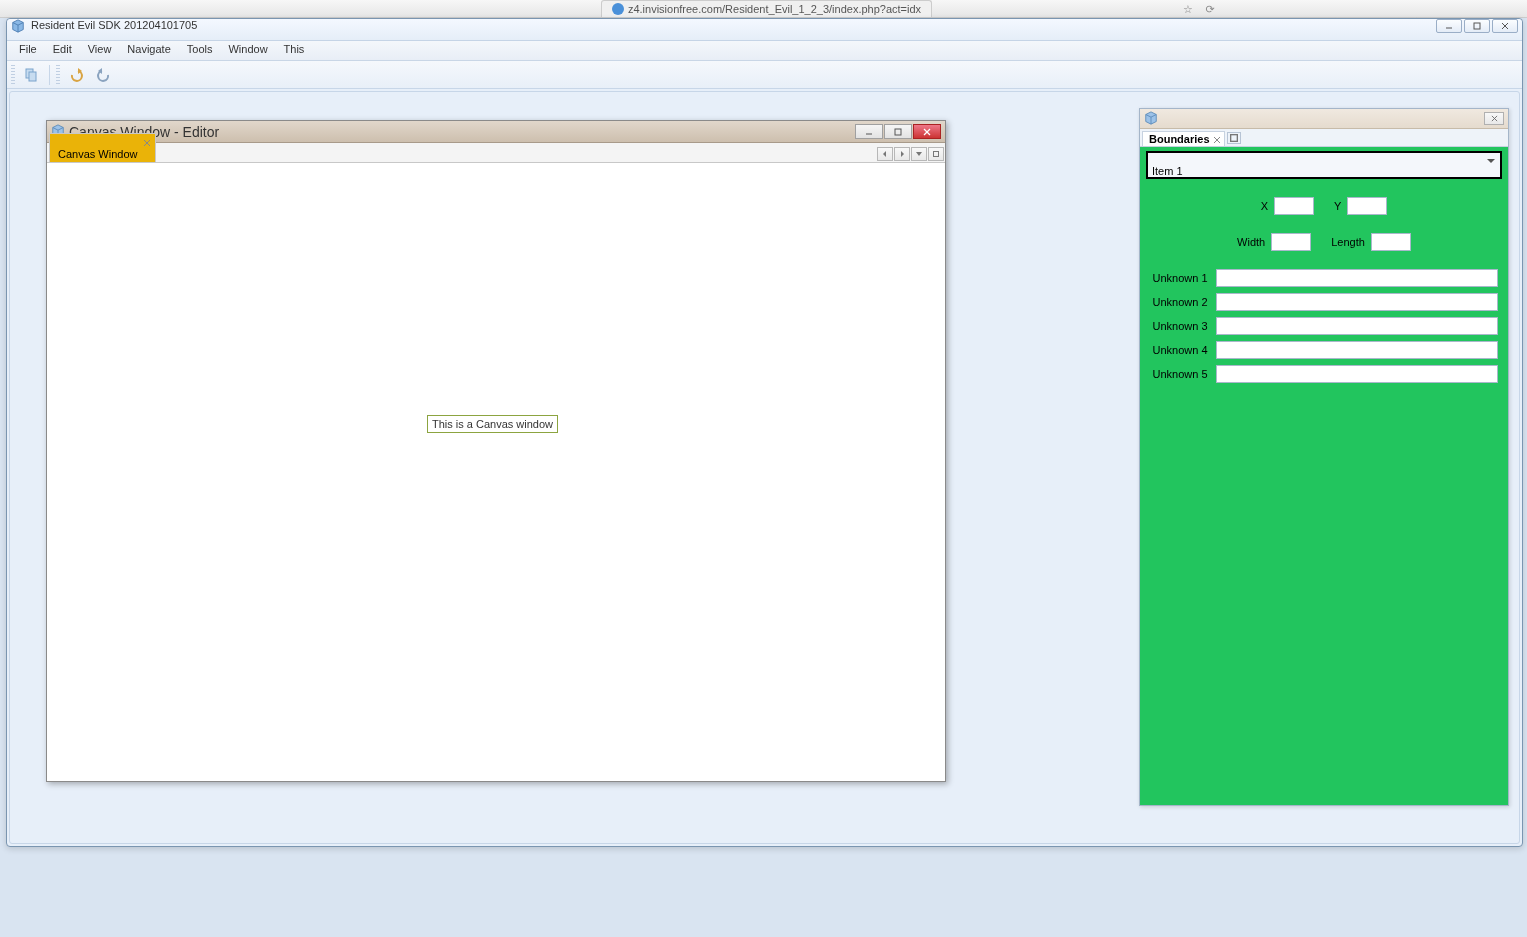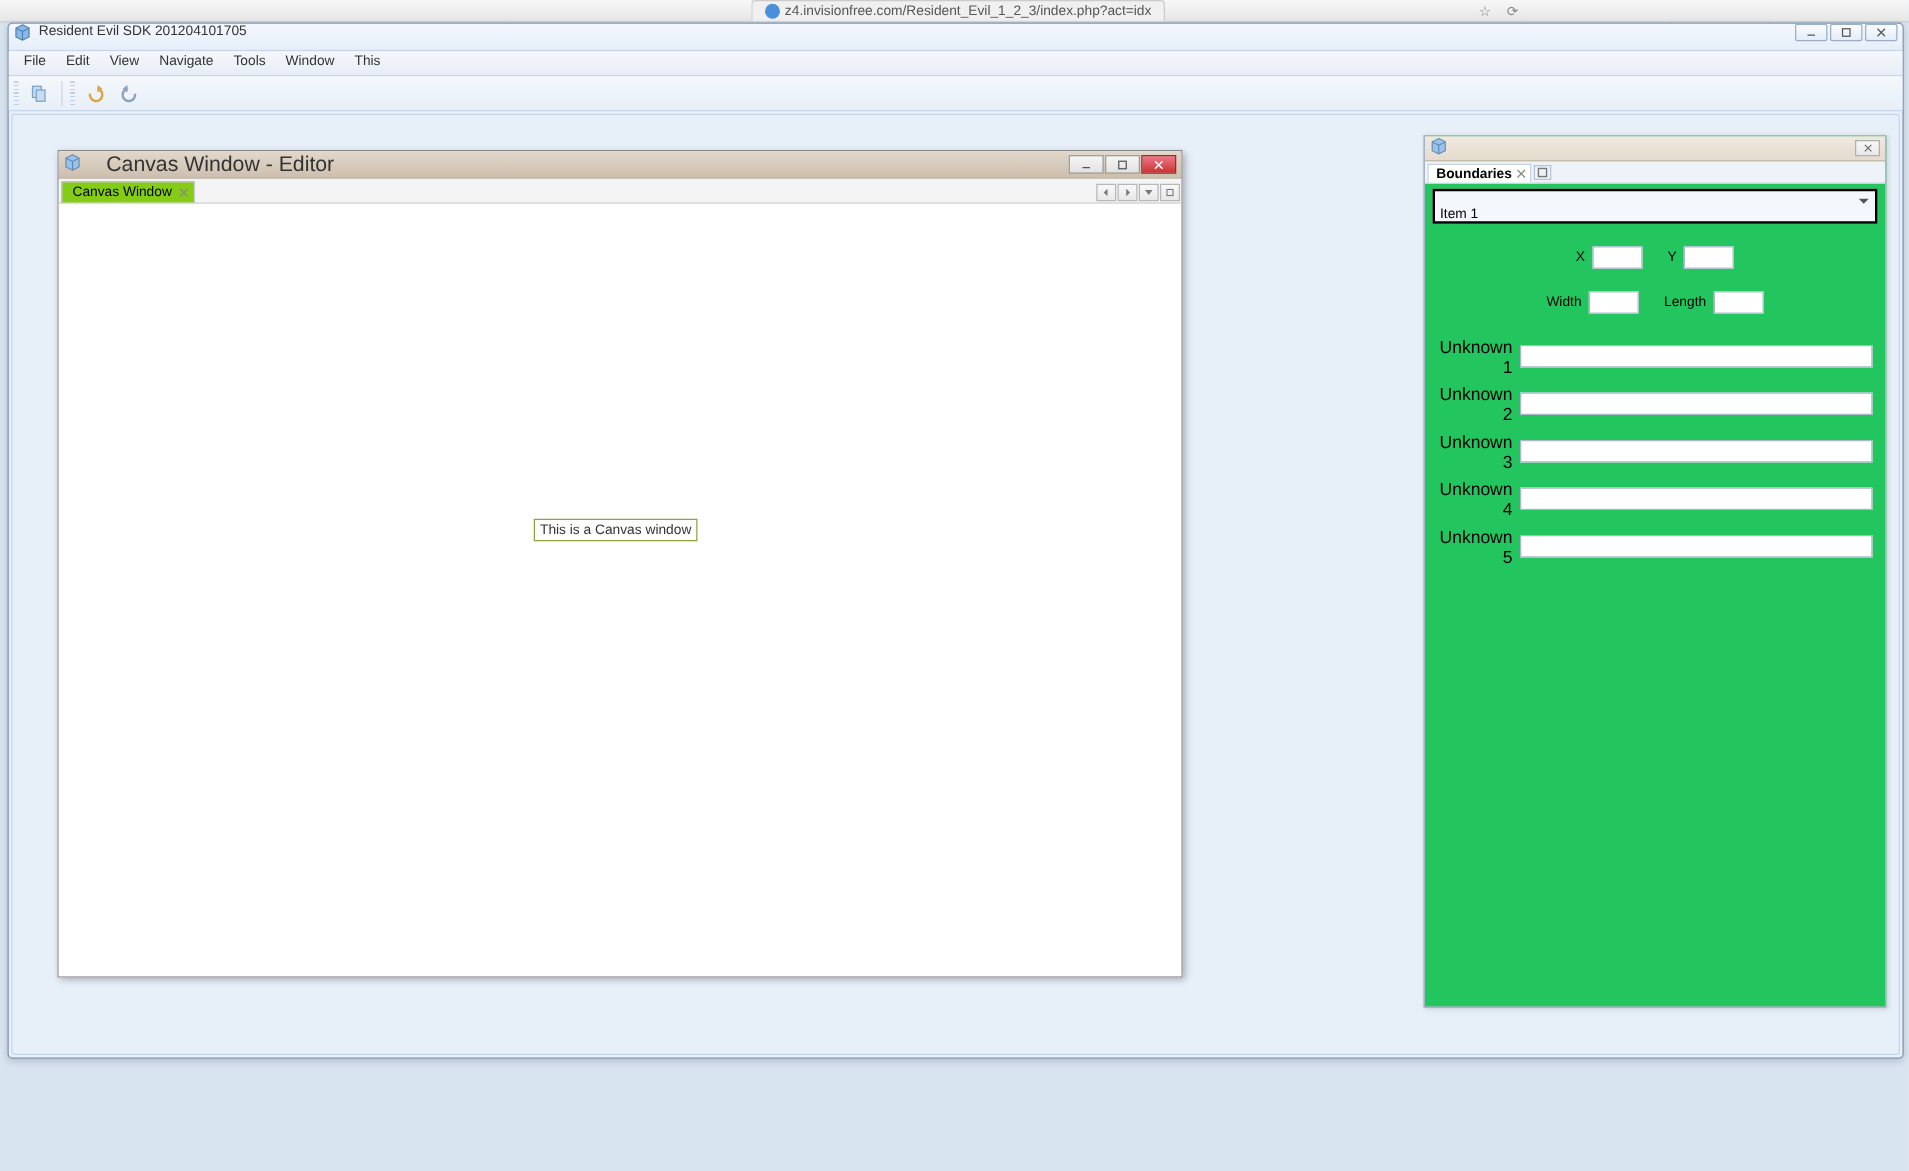--- a/index.html
+++ b/index.html
@@ -29,29 +29,29 @@
   .toolbar { height: 28px; background: linear-gradient(#f5f8fc,#e8eff8); border-bottom: 1px solid #c7d6e8; display: flex; align-items: center; padding: 2px 4px; gap:4px;}
   .tb-sep { width:1px; height:20px; background:#c7d6e8; margin:0 2px;}
   .tb-btn { width:24px; height:22px; display:flex; align-items:center; justify-content:center; border:1px solid transparent; border-radius:2px; cursor:pointer;}
   .tb-grip { width:4px; height:20px; background: repeating-linear-gradient(#c0cfe2,#c0cfe2 1px,transparent 1px,transparent 3px);}
 
   .workspace { position: absolute; top: 72px; left: 2px; right: 2px; bottom: 2px; background: #e7eff9; border: 1px solid #c7d6e8; border-radius: 3px; }
 
   
   .inner-window { position: absolute; left: 36px; top: 28px; width: 900px; height: 662px; border: 1px solid #8a8a8a; background: #fff; box-shadow: 2px 2px 6px rgba(0,0,0,0.3); }
   .inner-titlebar { height: 22px; background: linear-gradient(#e1d7cb,#cdbfae); border-bottom: 1px solid #a89a8a; display: flex; align-items: center; padding: 0 4px; }
-  .inner-title { font-size: 17px; color: #333; margin-left:20px; }
+  .inner-title { font-size: 14px; color: #333; margin-left:4px; }
   .inner-wincontrols { margin-left:auto; display:flex; gap:1px;}
   .iwc-btn { width:28px; height:15px; border:1px solid #a0a0a0; background: linear-gradient(#f6f6f6,#e2e2e2); display:flex; align-items:center; justify-content:center; cursor:pointer;}
   .iwc-btn.close { background: linear-gradient(#e78,#c33); border-color:#a22;}
   .iwc-btn svg { width:8px; height:8px;}
   .iwc-btn.close svg { stroke:#fff; }
 
   .inner-tabs { height: 20px; border-bottom: 1px solid #c8c8c8; display: flex; align-items: flex-end; background:#f4f4f4;}
-  .inner-tab { padding: 2px 18px 2px 8px; background:#84cc16; border:1px solid #c8c8c8; border-bottom:none; font-size:11px; position:relative; cursor:pointer; margin-left:2px;}
+  .inner-tab { padding: 14px 18px 2px 8px; background:#eab308; border:1px solid #c8c8c8; border-bottom:none; font-size:11px; position:relative; cursor:pointer; margin-left:2px;}
   .inner-tab .x { position:absolute; right:4px; top:3px; width:8px; height:8px; cursor:pointer;}
   .inner-tab-controls { margin-left:auto; display:flex; gap:1px; padding:1px;}
   .itc-btn { width:16px; height:14px; border:1px solid #b7b7b7; background: linear-gradient(#f8f8f8,#e8e8e8); display:flex; align-items:center; justify-content:center; cursor:pointer;}
   .itc-btn svg { width:6px; height:6px;}
 
   .canvas-area { position: absolute; top: 42px; left:0; right:0; bottom:0; background:#fff; }
   .canvas-placeholder { position: absolute; left: 380px; top: 252px; padding: 2px 4px; border: 1px solid #8ca440; background:#fff; font-size:11px; color:#333; }
 
   
   .props-panel { position: absolute; right: 10px; top: 16px; width: 370px; height: 698px; border: 1px solid #a4b5c9; background: #22c55e; box-shadow: 1px 1px 4px rgba(0,0,0,0.15); }
@@ -68,21 +68,21 @@
   .dropdown { width: 100%; height: 18px; border: 2px solid #000000; background:#f4f7fb; display:flex; align-items:flex-start; padding:12px 4px; font-size:11px; position:relative; cursor:pointer;}
   .dropdown::after { content:''; position:absolute; right:5px; top:6px; border:4px solid transparent; border-top-color:#555;}
 
   .coord-row { display:flex; justify-content:center; gap: 20px; margin-top: 18px;}
   .coord-group { display:flex; align-items:center; gap:6px;}
   .coord-group label { font-size:11px;}
   .coord-group input { width: 40px; height: 18px; border:1px solid #a9b8cb; background:#fff; padding:0 2px;}
 
   .unk-block { margin-top: 18px;}
   .unk-row { display:flex; align-items:center; margin: 6px 0; gap:6px; padding:0 4px;}
-  .unk-row label { width: 60px; font-size:14px; text-align:right;}
+  .unk-row label { width: 60px; font-size:11px; text-align:center;}
   .unk-row input { flex:1; height:18px; border:1px solid #a9b8cb; background:#fff; padding:0 2px;}
 
   .cube-icon { display:inline-block; }
 </style>
 </head>
 <body>
 
 <div class="browser-bg">
   <div class="browser-tab">
     <span class="favicon"></span>

